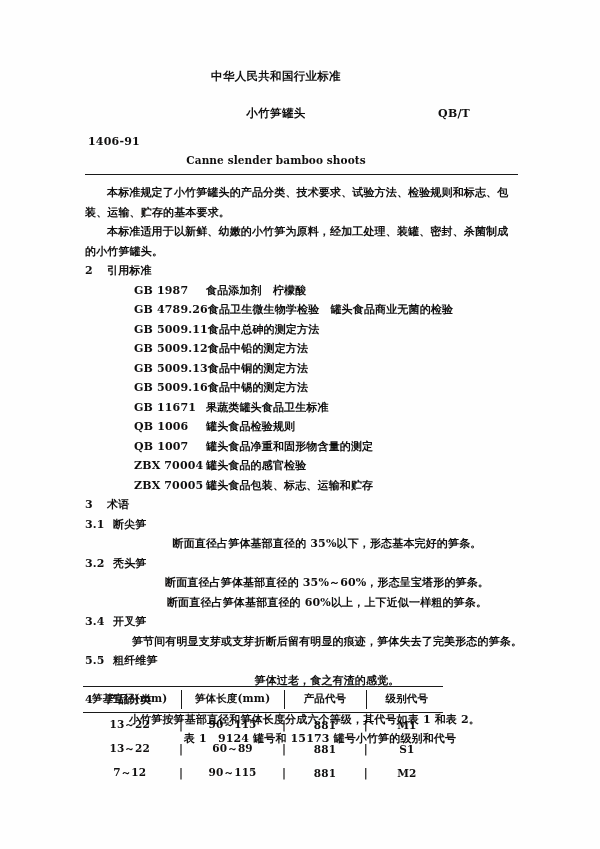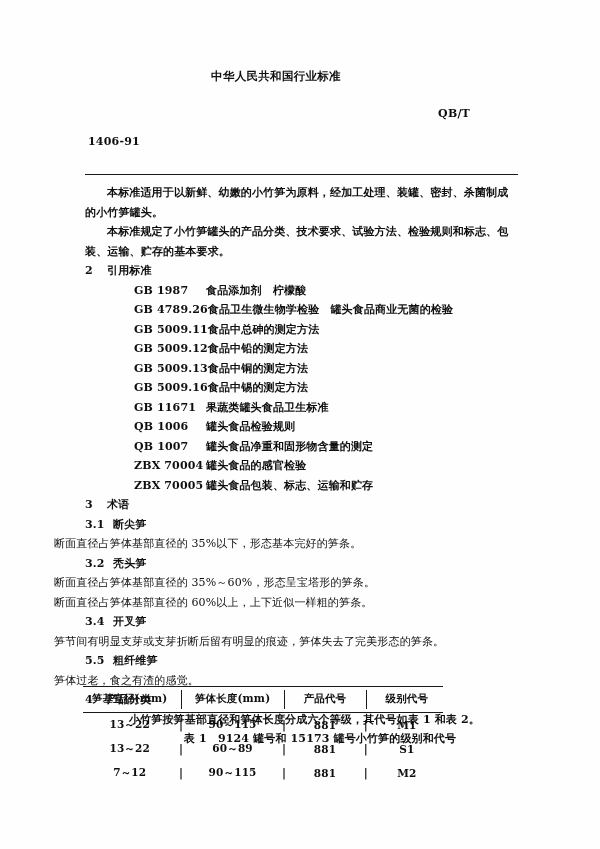--- a/index.html
+++ b/index.html
@@ -131,21 +131,22 @@
   }
   .ref .rid {
     display: inline-block;
     min-width: 72px;
     margin-left: 24px;
   }
 
   
   .def {
     padding-left: 54px;
-    font-weight: normal;
+    font-weight: bold;
+    text-align: center;
   }
 
   
   .lead {
     padding-left: 85px;
     text-indent: 44px;
     font-weight: bold;
   }
   .tcap {
     text-align: center;
@@ -214,31 +215,33 @@
 </style>
 </head>
 <body>
 
 <div class="page">
 
   <div class="header">
     <div class="hdr-org">中华人民共和国行业标准</div>
 
     <div class="hdr-title-row">
+      <div class="hdr-title">小竹笋罐头</div>
       <div class="hdr-code">QB/T</div>
     </div>
 
+    <div class="hdr-en">Canne slender bamboo shoots</div>
   </div>
   <div class="hdr-number">1406-91</div>
   <div class="rule-top"></div>
 
   <div class="body">
 
+    <div class="line para">本标准规定了小竹笋罐头的产品分类、技术要求、试验方法、检验规则和标志、包装、运输、贮存的基本要求。</div>
     <div class="line para">本标准适用于以新鲜、幼嫩的小竹笋为原料，经加工处理、装罐、密封、杀菌制成的小竹笋罐头。</div>
-    <div class="line para">本标准规定了小竹笋罐头的产品分类、技术要求、试验方法、检验规则和标志、包装、运输、贮存的基本要求。</div>
 
     <div class="line sec"><span class="num">2</span><span>引用标准</span></div>
 
     <div class="line ref"><span class="rid">GB 1987</span><span>食品添加剂　柠檬酸</span></div>
     <div class="line ref"><span class="rid">GB 4789.26</span><span>食品卫生微生物学检验　罐头食品商业无菌的检验</span></div>
     <div class="line ref"><span class="rid">GB 5009.11</span><span>食品中总砷的测定方法</span></div>
     <div class="line ref"><span class="rid">GB 5009.12</span><span>食品中铅的测定方法</span></div>
     <div class="line ref"><span class="rid">GB 5009.13</span><span>食品中铜的测定方法</span></div>
     <div class="line ref"><span class="rid">GB 5009.16</span><span>食品中锡的测定方法</span></div>
     <div class="line ref"><span class="rid">GB 11671</span><span>果蔬类罐头食品卫生标准</span></div>

